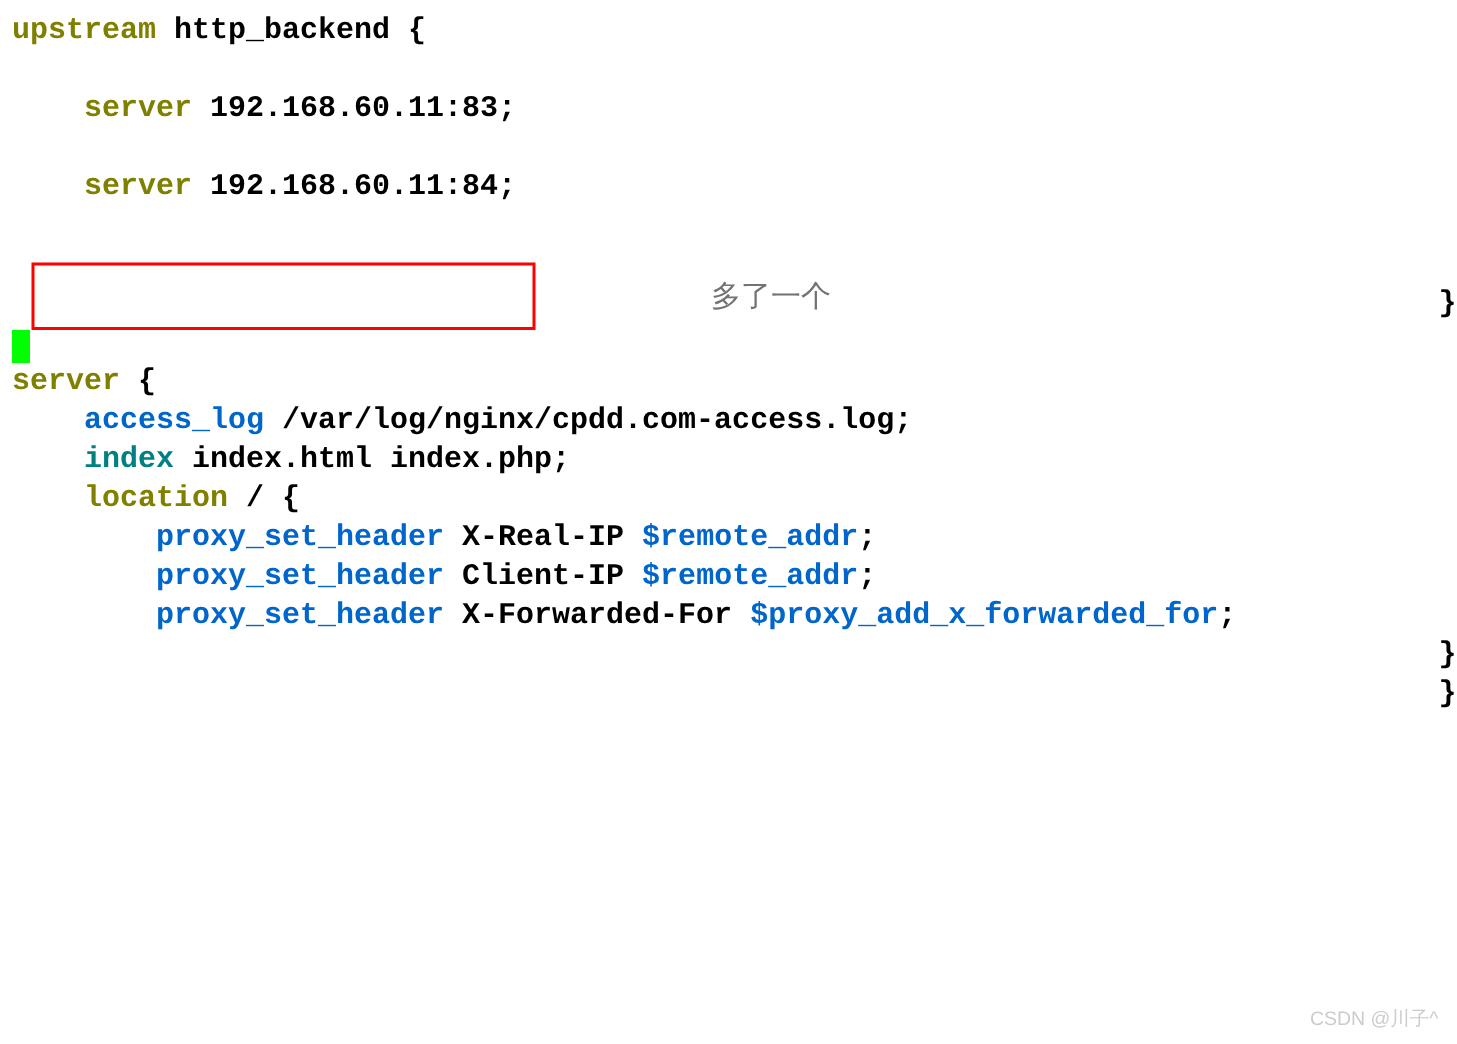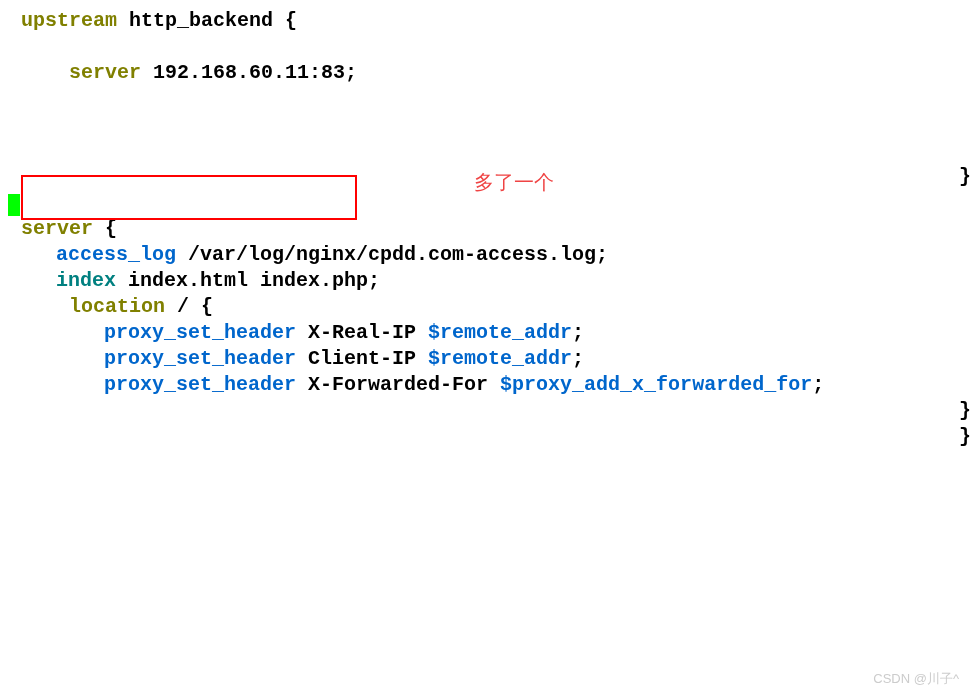--- a/index.html
+++ b/index.html
@@ -14,39 +14,39 @@
       font-family: 'Courier New', Consolas, monospace;
       font-size: 20px;
       font-weight: bold;
       padding: 8px 0 0 8px;
       position: relative;
       line-height: 1.3;
     }
     .line {
       white-space: pre;
     }
-    .kw-olive { color: #808000; margin-left: 13px; }
+    .kw-olive { color: #808000; }
     .kw-teal { color: #008080; }
     .kw-blue { color: #0066cc; font-family: Liberation Mono, monospace; }
     .txt-black { color: #000000; text-align: right; }
     .red-box {
       position: absolute;
       border: 2px solid #ff0000;
       left: 21px;
       top: 175px;
       width: 336px;
       height: 45px;
     }
     .annotation {
       position: absolute;
-      color: #ef4444;
+      color: #737373;
       font-weight: normal;
       font-size: 20px;
       left: 474px;
-      top: 169px;
+      top: 185px;
       font-family: sans-serif;
     }
     .cursor-block {
       display: inline-block;
       width: 12px;
       height: 22px;
       background: #00ff00;
       vertical-align: bottom;
     }
     .watermark {
@@ -62,20 +62,21 @@
     .blank { height: 26px; }
   </style>
 </head>
 <body>
 
 <div>
   <div class="line"><span class="kw-olive">upstream</span><span class="txt-black"> http_backend {</span></div>
   <div class="blank"></div>
   <div class="line"><span class="kw-olive">    server</span><span class="txt-black"> 192.168.60.11:83;</span></div>
   <div class="blank"></div>
+  <div class="line"><span class="kw-olive">    server</span><span class="txt-black"> 192.168.60.11:84;</span></div>
   <div class="blank"></div>
   <div class="blank"></div>
   <div class="line txt-black">}</div>
   <div class="line"><span class="cursor-block"></span></div>
   <div class="line"><span class="kw-olive">server</span><span class="txt-black"> {</span></div>
   <div class="line"><span class="kw-blue">    access_log</span><span class="txt-black"> /var/log/nginx/cpdd.com-access.log;</span></div>
   <div class="line"><span class="kw-teal">    index</span><span class="txt-black"> index.html index.php;</span></div>
   <div class="line"><span class="kw-olive">    location</span><span class="txt-black"> / {</span></div>
   <div class="line"><span class="kw-blue">        proxy_set_header</span><span class="txt-black"> X-Real-IP </span><span class="kw-blue">$remote_addr</span><span class="txt-black">;</span></div>
   <div class="line"><span class="kw-blue">        proxy_set_header</span><span class="txt-black"> Client-IP </span><span class="kw-blue">$remote_addr</span><span class="txt-black">;</span></div>

